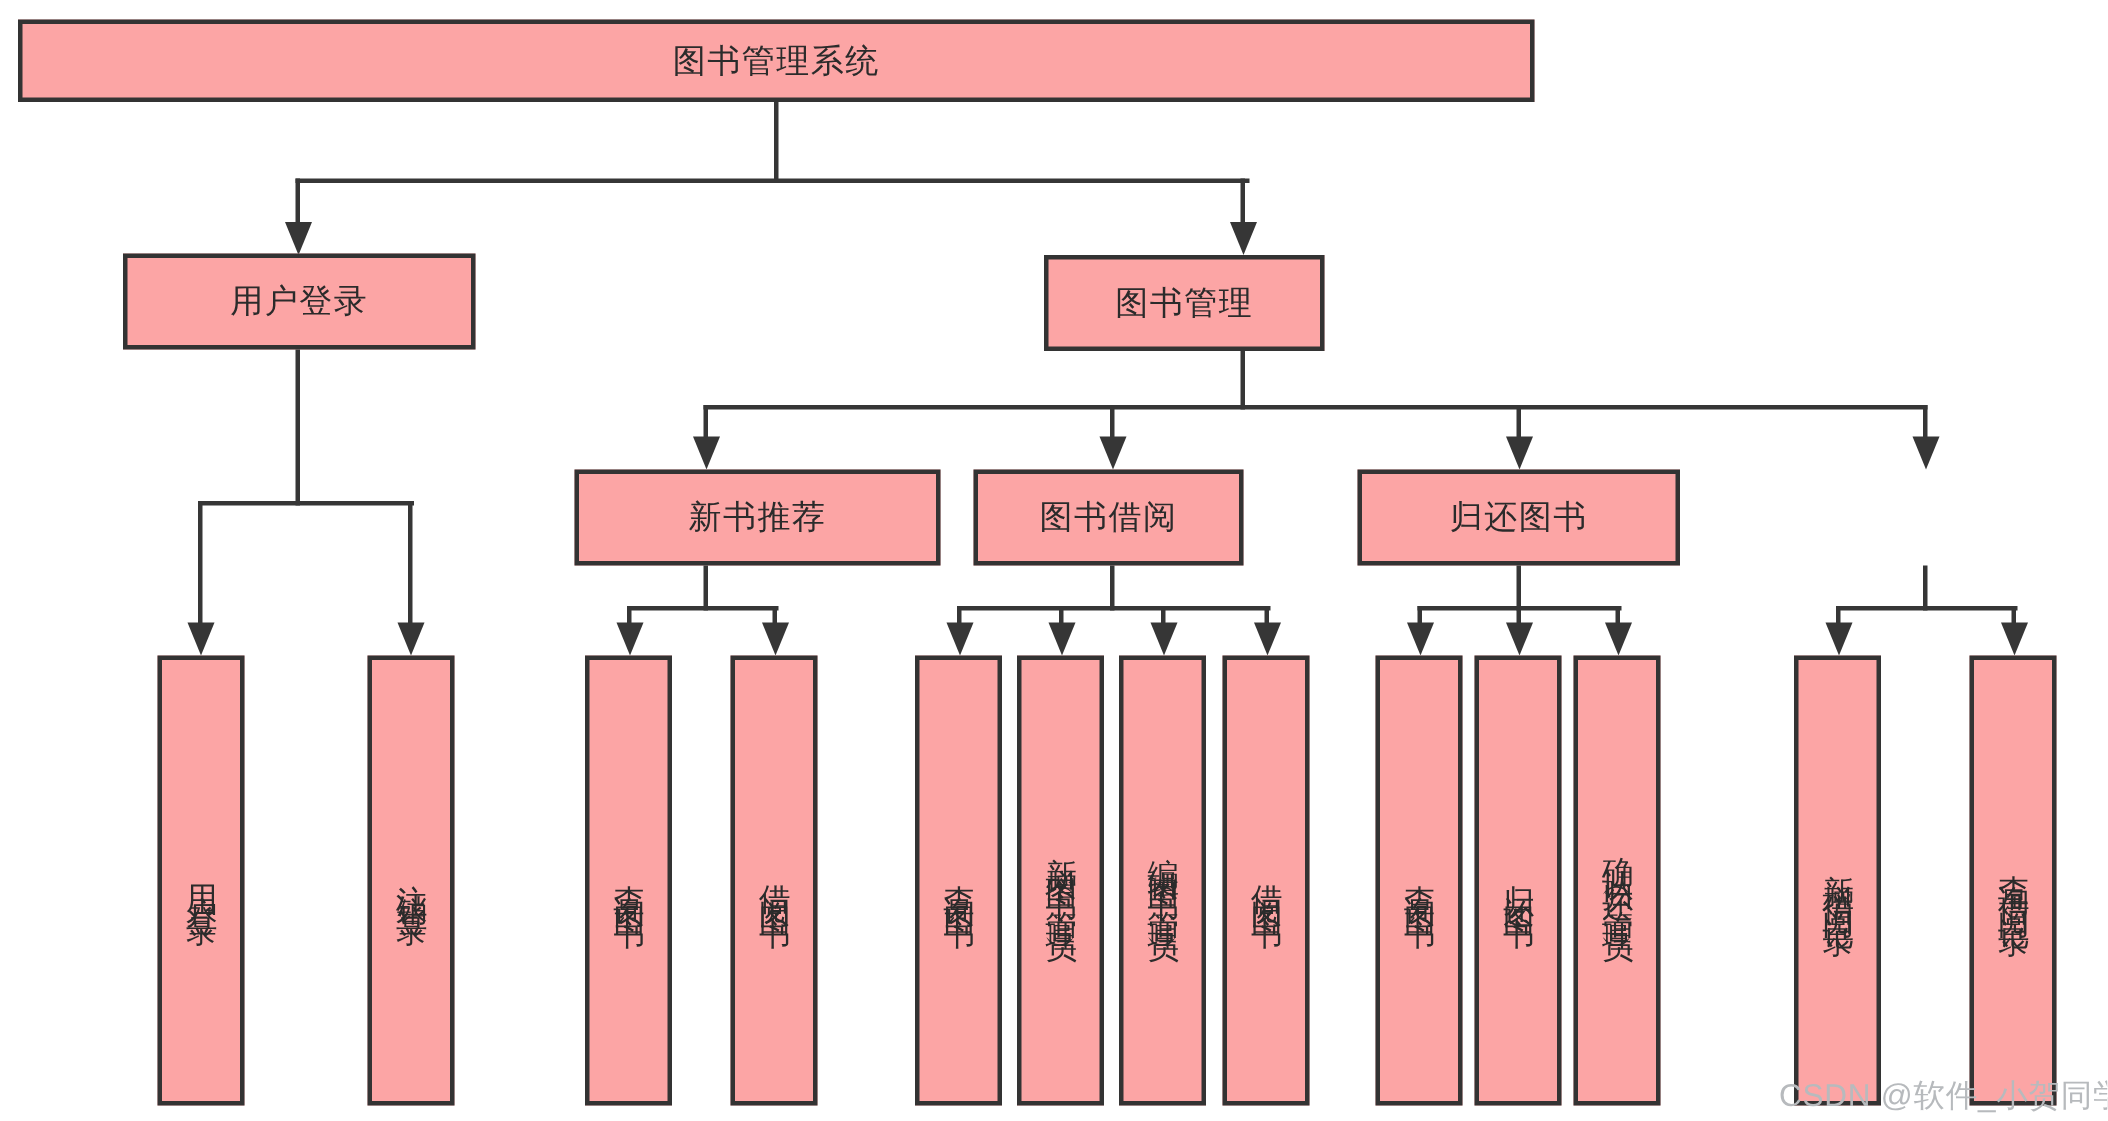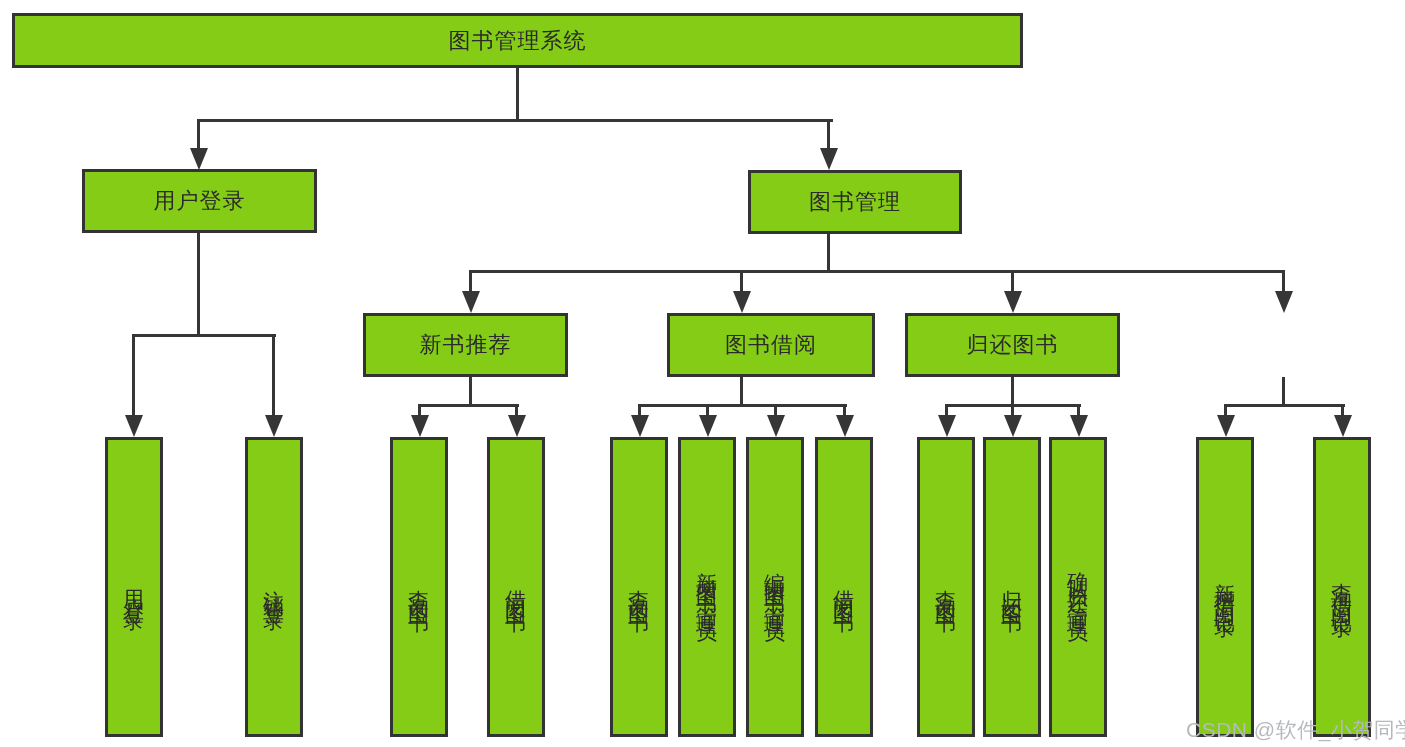--- a/index.html
+++ b/index.html
@@ -1,21 +1,21 @@
 <!DOCTYPE html>
 <html><head>
 <meta charset="utf-8">
 <style>
   html,body{margin:0;padding:0;background:#ffffff;}
   #page{
     position:relative;width:1405px;height:747px;background:#ffffff;overflow:hidden;
     font-family:"Liberation Sans",sans-serif;color:#2b2b2b;
   }
   .box{
-    position:absolute;box-sizing:border-box;background:#84cc16;border:3px solid #333333;
+    position:absolute;box-sizing:border-box;background:#fca5a5;border:3px solid #333333;
     display:flex;align-items:center;justify-content:center;
   }
   .box-h{font-size:22px;letter-spacing:1px;}
   .box-v{
     width:58px;top:437px;height:300px;
     writing-mode:vertical-rl;text-orientation:mixed;
     font-size:21px;letter-spacing:0.34em;line-height:1;
   }
   .hline{position:absolute;height:3px;background:#363636;}
   .vline{position:absolute;width:3px;background:#363636;}
@@ -37,42 +37,42 @@
   <div class="box box-h" style="left:12px;top:13px;width:1011px;height:55px">图书管理系统</div>
 
   <div class="vline" style="left:516px;top:68px;height:53px"></div>
   <div class="hline" style="left:197px;top:119px;width:636px"></div>
   <div class="vline" style="left:197px;top:119px;height:32px"></div>
   <div class="arrow" style="left:190px;top:148px"></div>
   <div class="vline" style="left:827px;top:119px;height:32px"></div>
   <div class="arrow" style="left:820px;top:148px"></div>
 
   <div class="box box-h" style="left:82px;top:169px;width:235px;height:64px">用户登录</div>
-  <div class="box box-h" style="left:748px;top:170px;width:214px;height:64px">图书管理</div>
+  <div class="box box-h" style="left:696px;top:170px;width:187px;height:64px">图书管理</div>
 
   <div class="vline" style="left:197px;top:233px;height:104px"></div>
   <div class="hline" style="left:132px;top:334px;width:144px"></div>
   <div class="vline" style="left:132px;top:334px;height:84px"></div>
   <div class="arrow" style="left:125px;top:415px"></div>
   <div class="vline" style="left:272px;top:334px;height:84px"></div>
   <div class="arrow" style="left:265px;top:415px"></div>
 
   <div class="vline" style="left:827px;top:234px;height:39px"></div>
   <div class="hline" style="left:469px;top:270px;width:816px"></div>
   <div class="vline" style="left:469px;top:270px;height:24px"></div>
   <div class="arrow" style="left:462px;top:291px"></div>
   <div class="vline" style="left:740px;top:270px;height:24px"></div>
   <div class="arrow" style="left:733px;top:291px"></div>
   <div class="vline" style="left:1011px;top:270px;height:24px"></div>
   <div class="arrow" style="left:1004px;top:291px"></div>
   <div class="vline" style="left:1282px;top:270px;height:24px"></div>
   <div class="arrow" style="left:1275px;top:291px"></div>
 
-  <div class="box box-h" style="left:363px;top:313px;width:205px;height:64px">新书推荐</div>
-  <div class="box box-h" style="left:667px;top:313px;width:208px;height:64px">图书借阅</div>
+  <div class="box box-h" style="left:383px;top:313px;width:244px;height:64px">新书推荐</div>
+  <div class="box box-h" style="left:649px;top:313px;width:180px;height:64px">图书借阅</div>
   <div class="box box-h" style="left:905px;top:313px;width:215px;height:64px">归还图书</div>
 
   <div class="vline" style="left:469px;top:377px;height:30px"></div>
   <div class="hline" style="left:418px;top:404px;width:101px"></div>
   <div class="vline" style="left:418px;top:404px;height:14px"></div>
   <div class="arrow" style="left:411px;top:415px"></div>
   <div class="vline" style="left:515px;top:404px;height:14px"></div>
   <div class="arrow" style="left:508px;top:415px"></div>
 
   <div class="vline" style="left:740px;top:377px;height:30px"></div>

